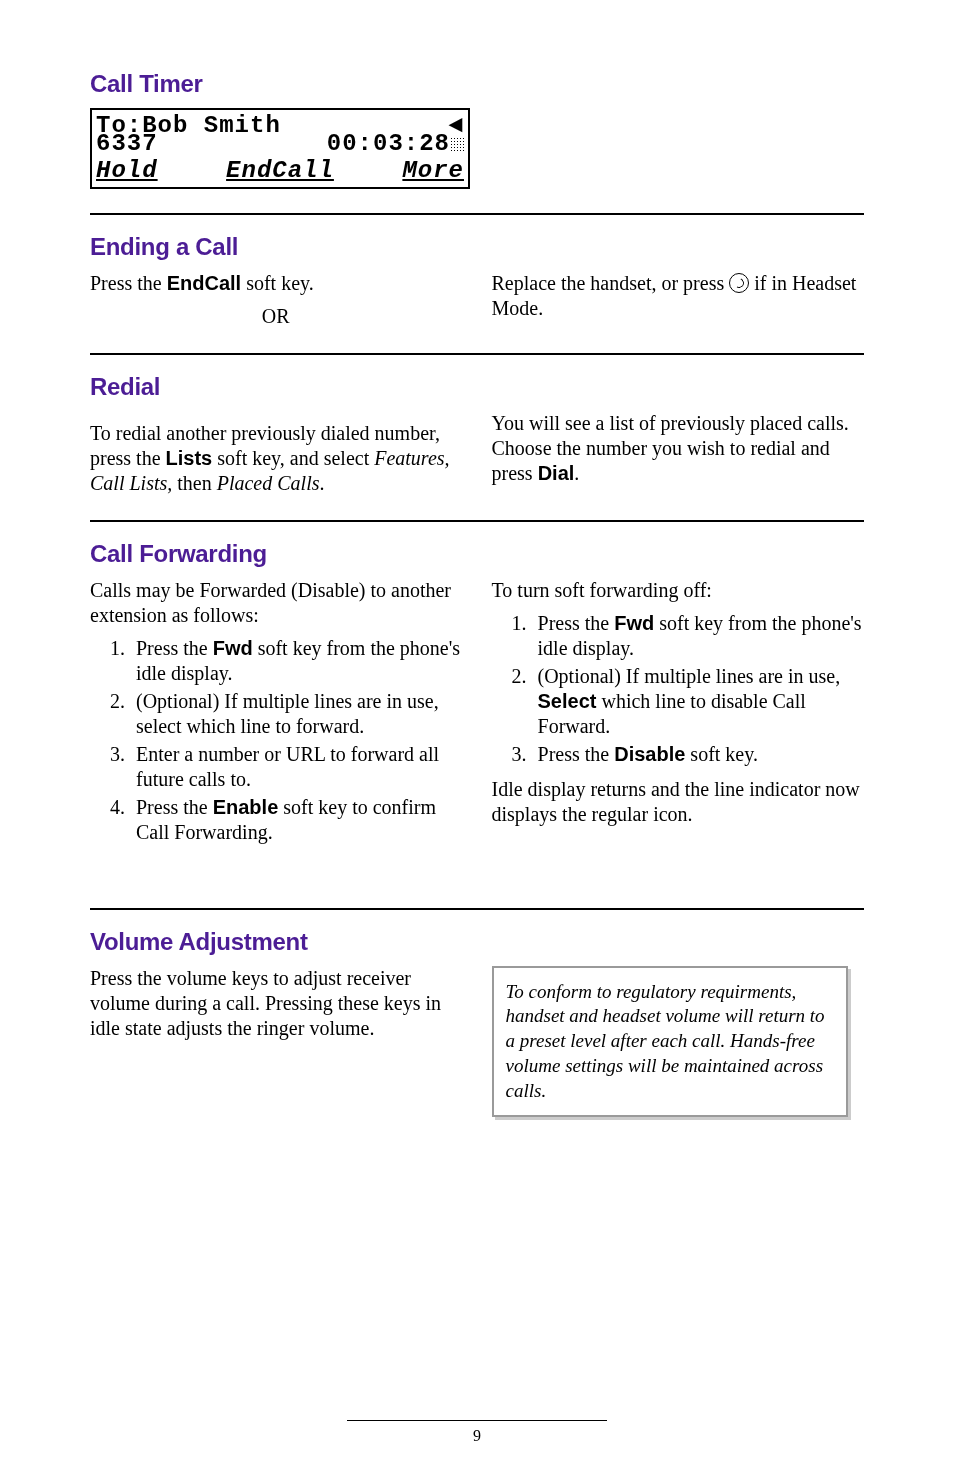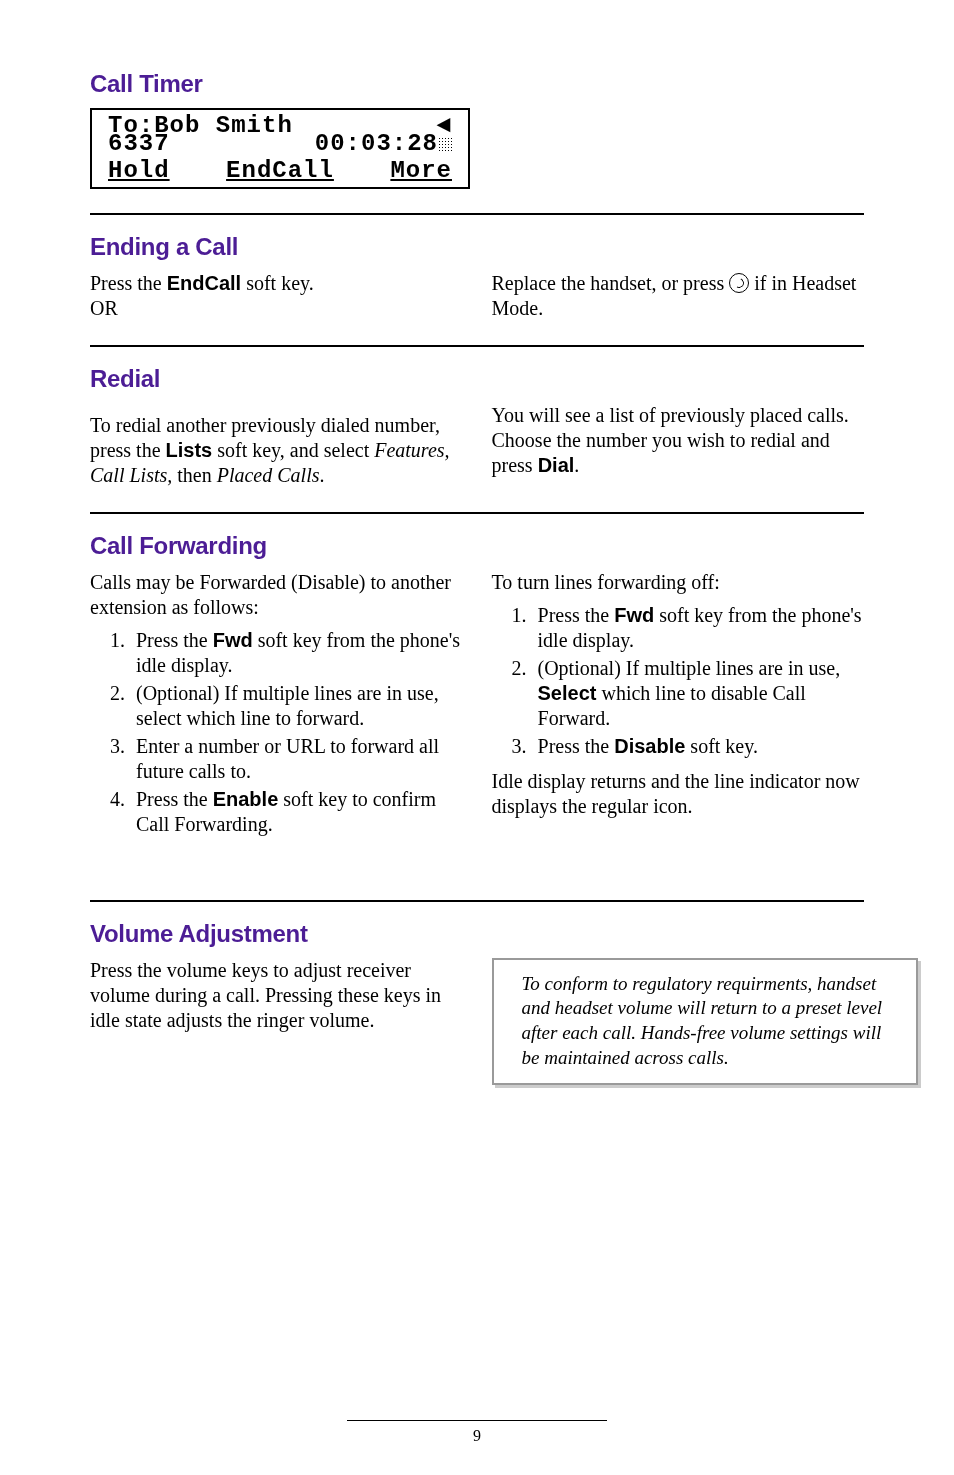--- a/index.html
+++ b/index.html
@@ -47,21 +47,21 @@
     background: #fff;
   }
   ol { padding-left: 40px; }
   ol li { margin-bottom: 3px; line-height: 1.25; padding-left: 6px; }
   .lcd-box {
     border: 2px solid #000;
     font-family: "Courier New", monospace;
     font-weight: bold;
     font-size: 24px;
     letter-spacing: 1px;
-    padding: 2px 16px;
+    padding: 2px 4px;
     width: 380px;
     margin-left: auto;
     line-height: 1.15;
   }
   .lcd-row { display: flex; justify-content: space-between; white-space: pre; }
   .headset-icon {
     display: inline-block;
     width: 20px;
     height: 20px;
     border: 1.5px solid #000;
@@ -78,25 +78,25 @@
     border-radius: 50%;
     border-top-color: transparent;
     border-left-color: transparent;
     top: 4px;
     left: 4px;
     transform: rotate(-20deg);
   }
   .note-box {
     border: 2px solid #9a9a9a;
     box-shadow: 3px 3px 0 #ccc;
-    padding: 12px 28px;
+    padding: 12px 12px;
     font-style: italic;
     font-size: 19px;
     line-height: 1.3;
-    width: 426px;
+    width: 356px;
   }
   .page-num {
     position: absolute;
     bottom: 30px;
     left: 0;
     right: 0;
     text-align: center;
     font-size: 16px;
   }
   .page-num::before {
@@ -123,38 +123,38 @@
   <div class="col-right">
     <div class="lcd-box">
       <div class="lcd-row">
         <span>To:Bob Smith</span>
         <span>◄<br></span>
       </div>
       <div class="lcd-row" style="margin-top:-10px;">
         <span>6337</span>
         <span><span>00:03:28</span><span class="dots"></span></span>
       </div>
-      <div class="lcd-row" style="text-decoration: underline;">
+      <div class="lcd-row" style="text-decoration: underline; font-style: italic;">
         <span>Hold</span>
         <span>EndCall</span>
         <span>More</span>
       </div>
     </div>
   </div>
 </div>
 
 <hr class="divider">
 
 <h2 class="section">Ending a Call</h2>
 <div class="row">
   <div class="col-left">
     <p>
       <span>Press the </span><span class="bold-sans">EndCall</span><span> soft key.</span>
     </p>
-    <p style="margin-top:0;">OR</p>
+    <p style="margin-top:8px;text-align:center;">OR</p>
   </div>
   <div class="col-right">
     <p>
       <span>Replace the handset, or press </span><span class="headset-icon"></span><span> if in Headset Mode.</span>
     </p>
   </div>
 </div>
 
 <hr class="divider">
 
@@ -179,21 +179,21 @@
   <div class="col-left">
     <p>Calls may be Forwarded (Disable) to another extension as follows:</p>
     <ol style="margin-top:8px;">
       <li><span>Press the </span><span class="bold-sans">Fwd</span><span> soft key from the phone's idle display.</span></li>
       <li>(Optional) If multiple lines are in use, select which line to forward.</li>
       <li>Enter a number or URL to forward all future calls to.</li>
       <li><span>Press the </span><span class="bold-sans">Enable</span><span> soft key to confirm Call Forwarding.</span></li>
     </ol>
   </div>
   <div class="col-right">
-    <p>To turn lines forwarding off:</p>
+    <p>To turn soft forwarding off:</p>
     <ol style="margin-top:8px;">
       <li><span>Press the </span><span class="bold-sans">Fwd</span><span> soft key from the phone's idle display.</span></li>
       <li><span>(Optional) If multiple lines are in use, </span><span class="bold-sans">Select</span><span> which line to disable Call Forward.</span></li>
       <li><span>Press the </span><span class="bold-sans">Disable</span><span> soft key.</span></li>
     </ol>
     <p style="margin-top:10px;">Idle display returns and the line indicator now displays the regular icon.</p>
   </div>
 </div>
 
 <hr class="divider" style="margin-top:60px;">

